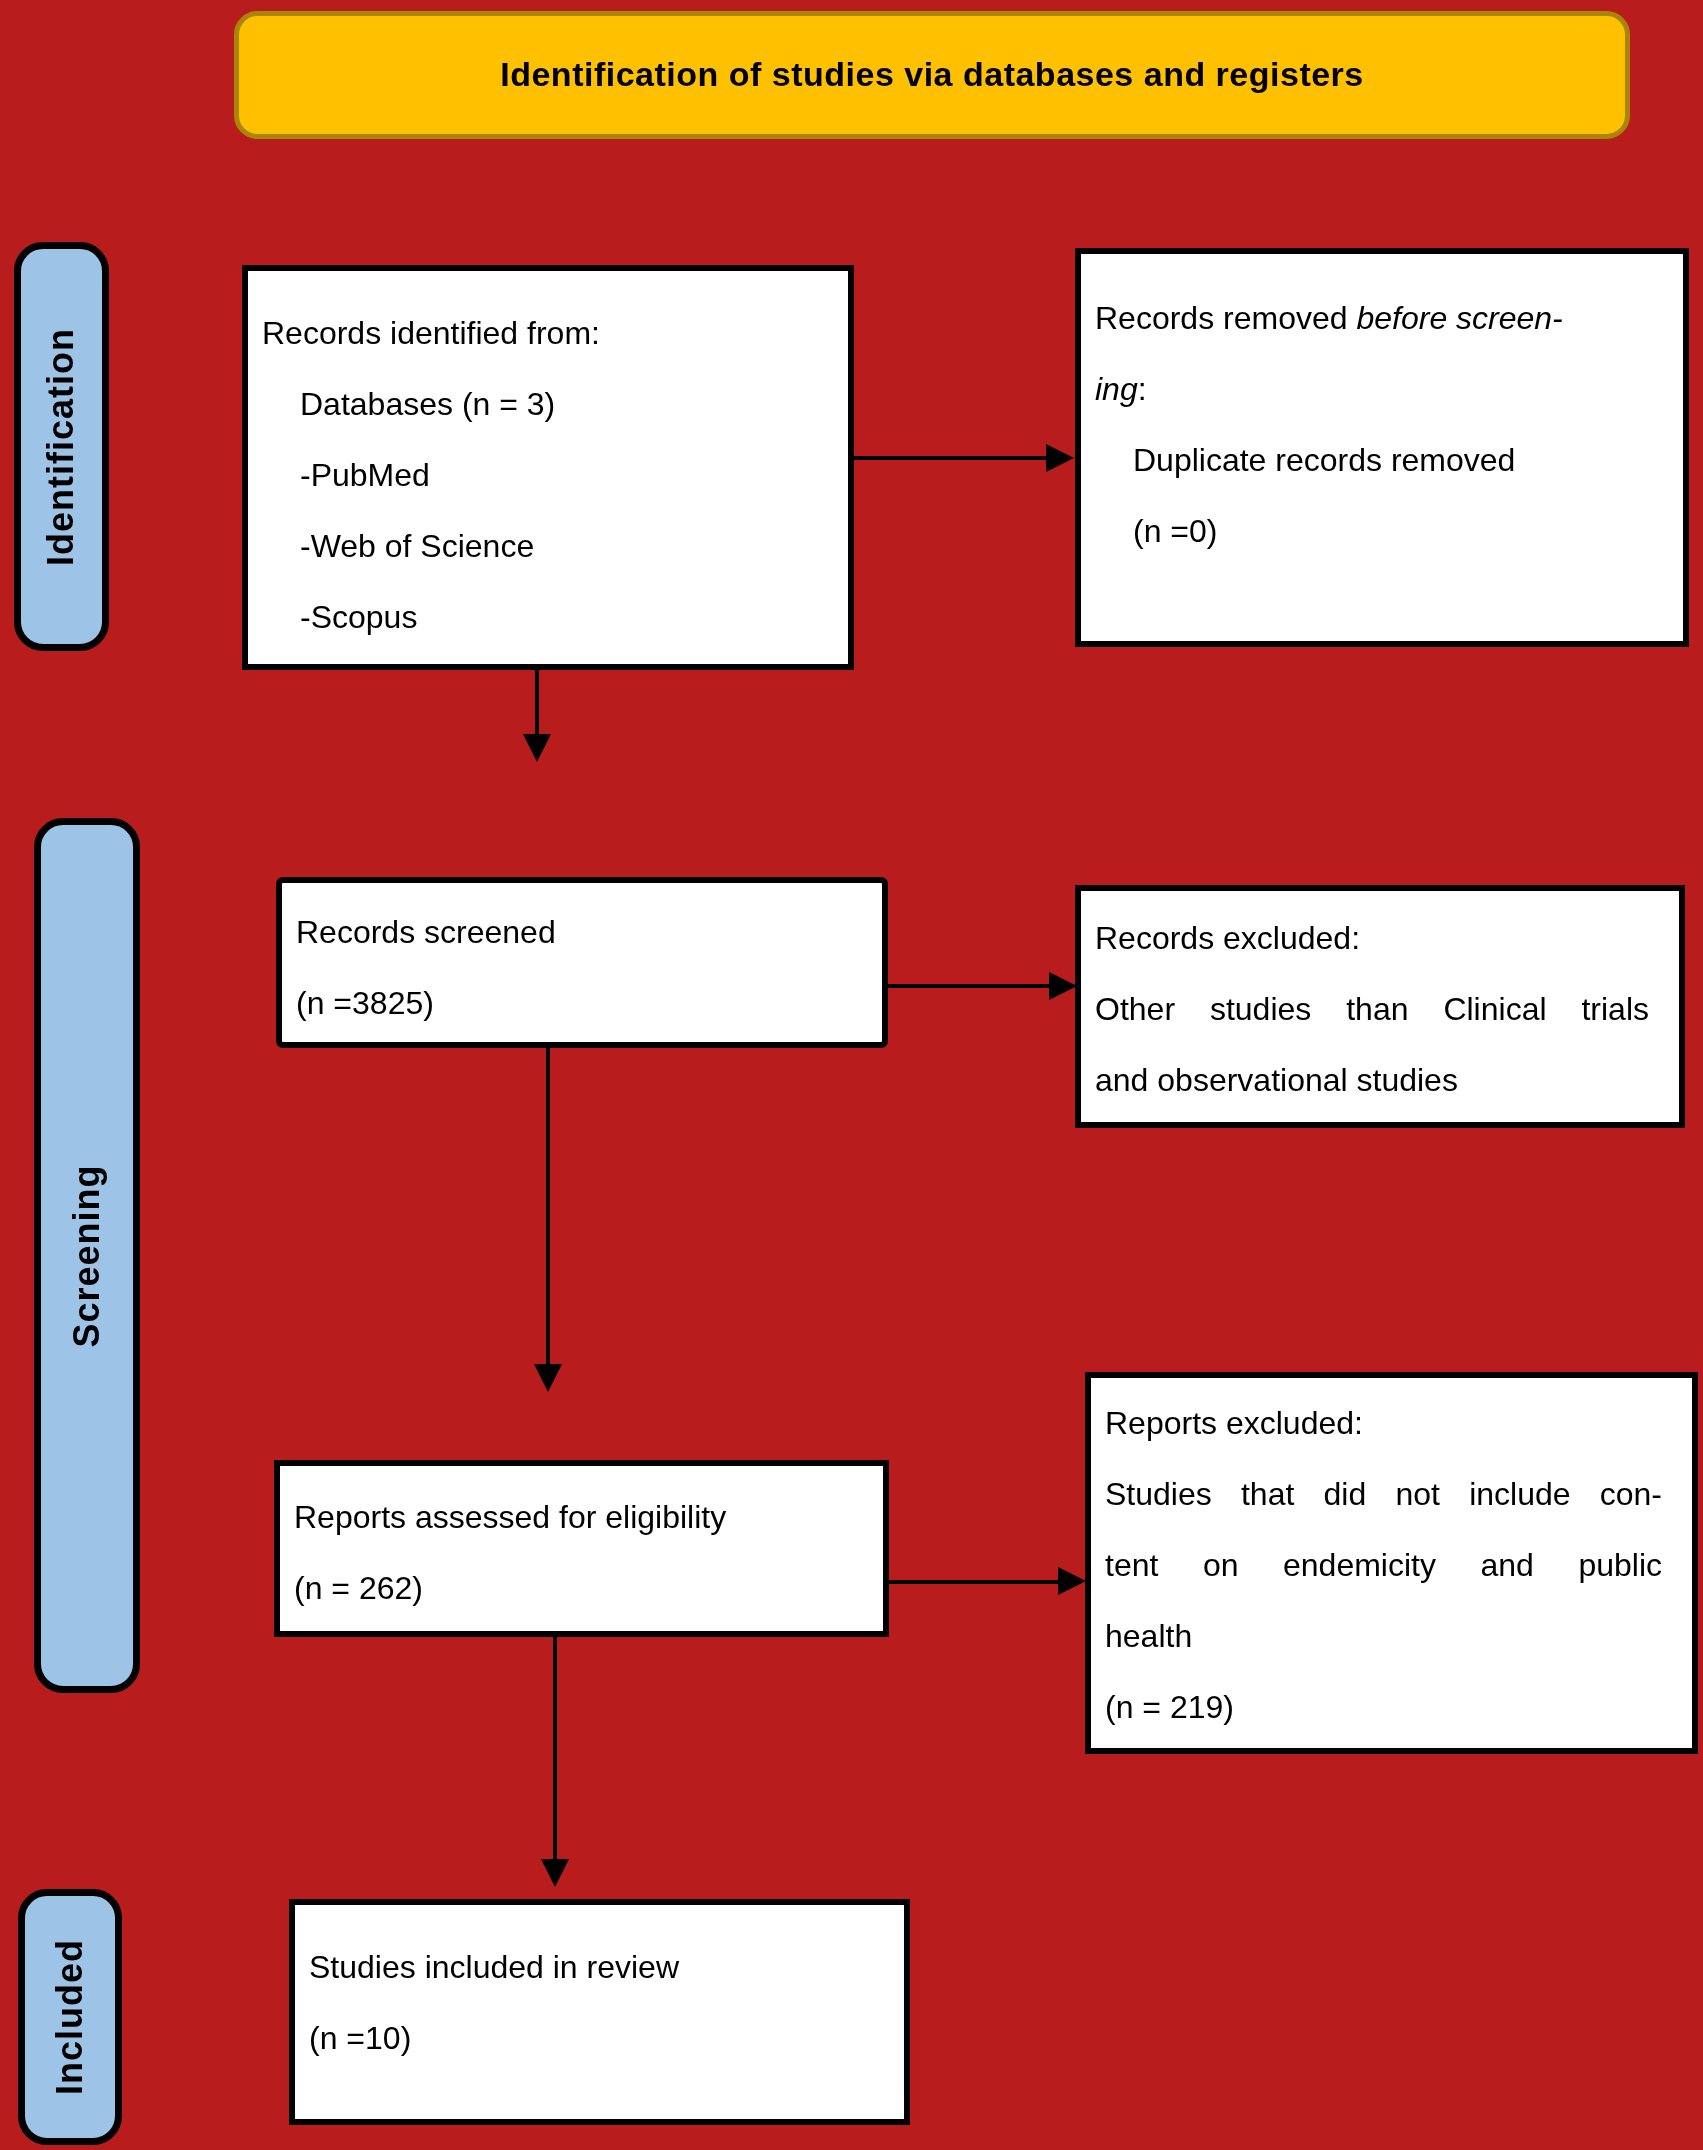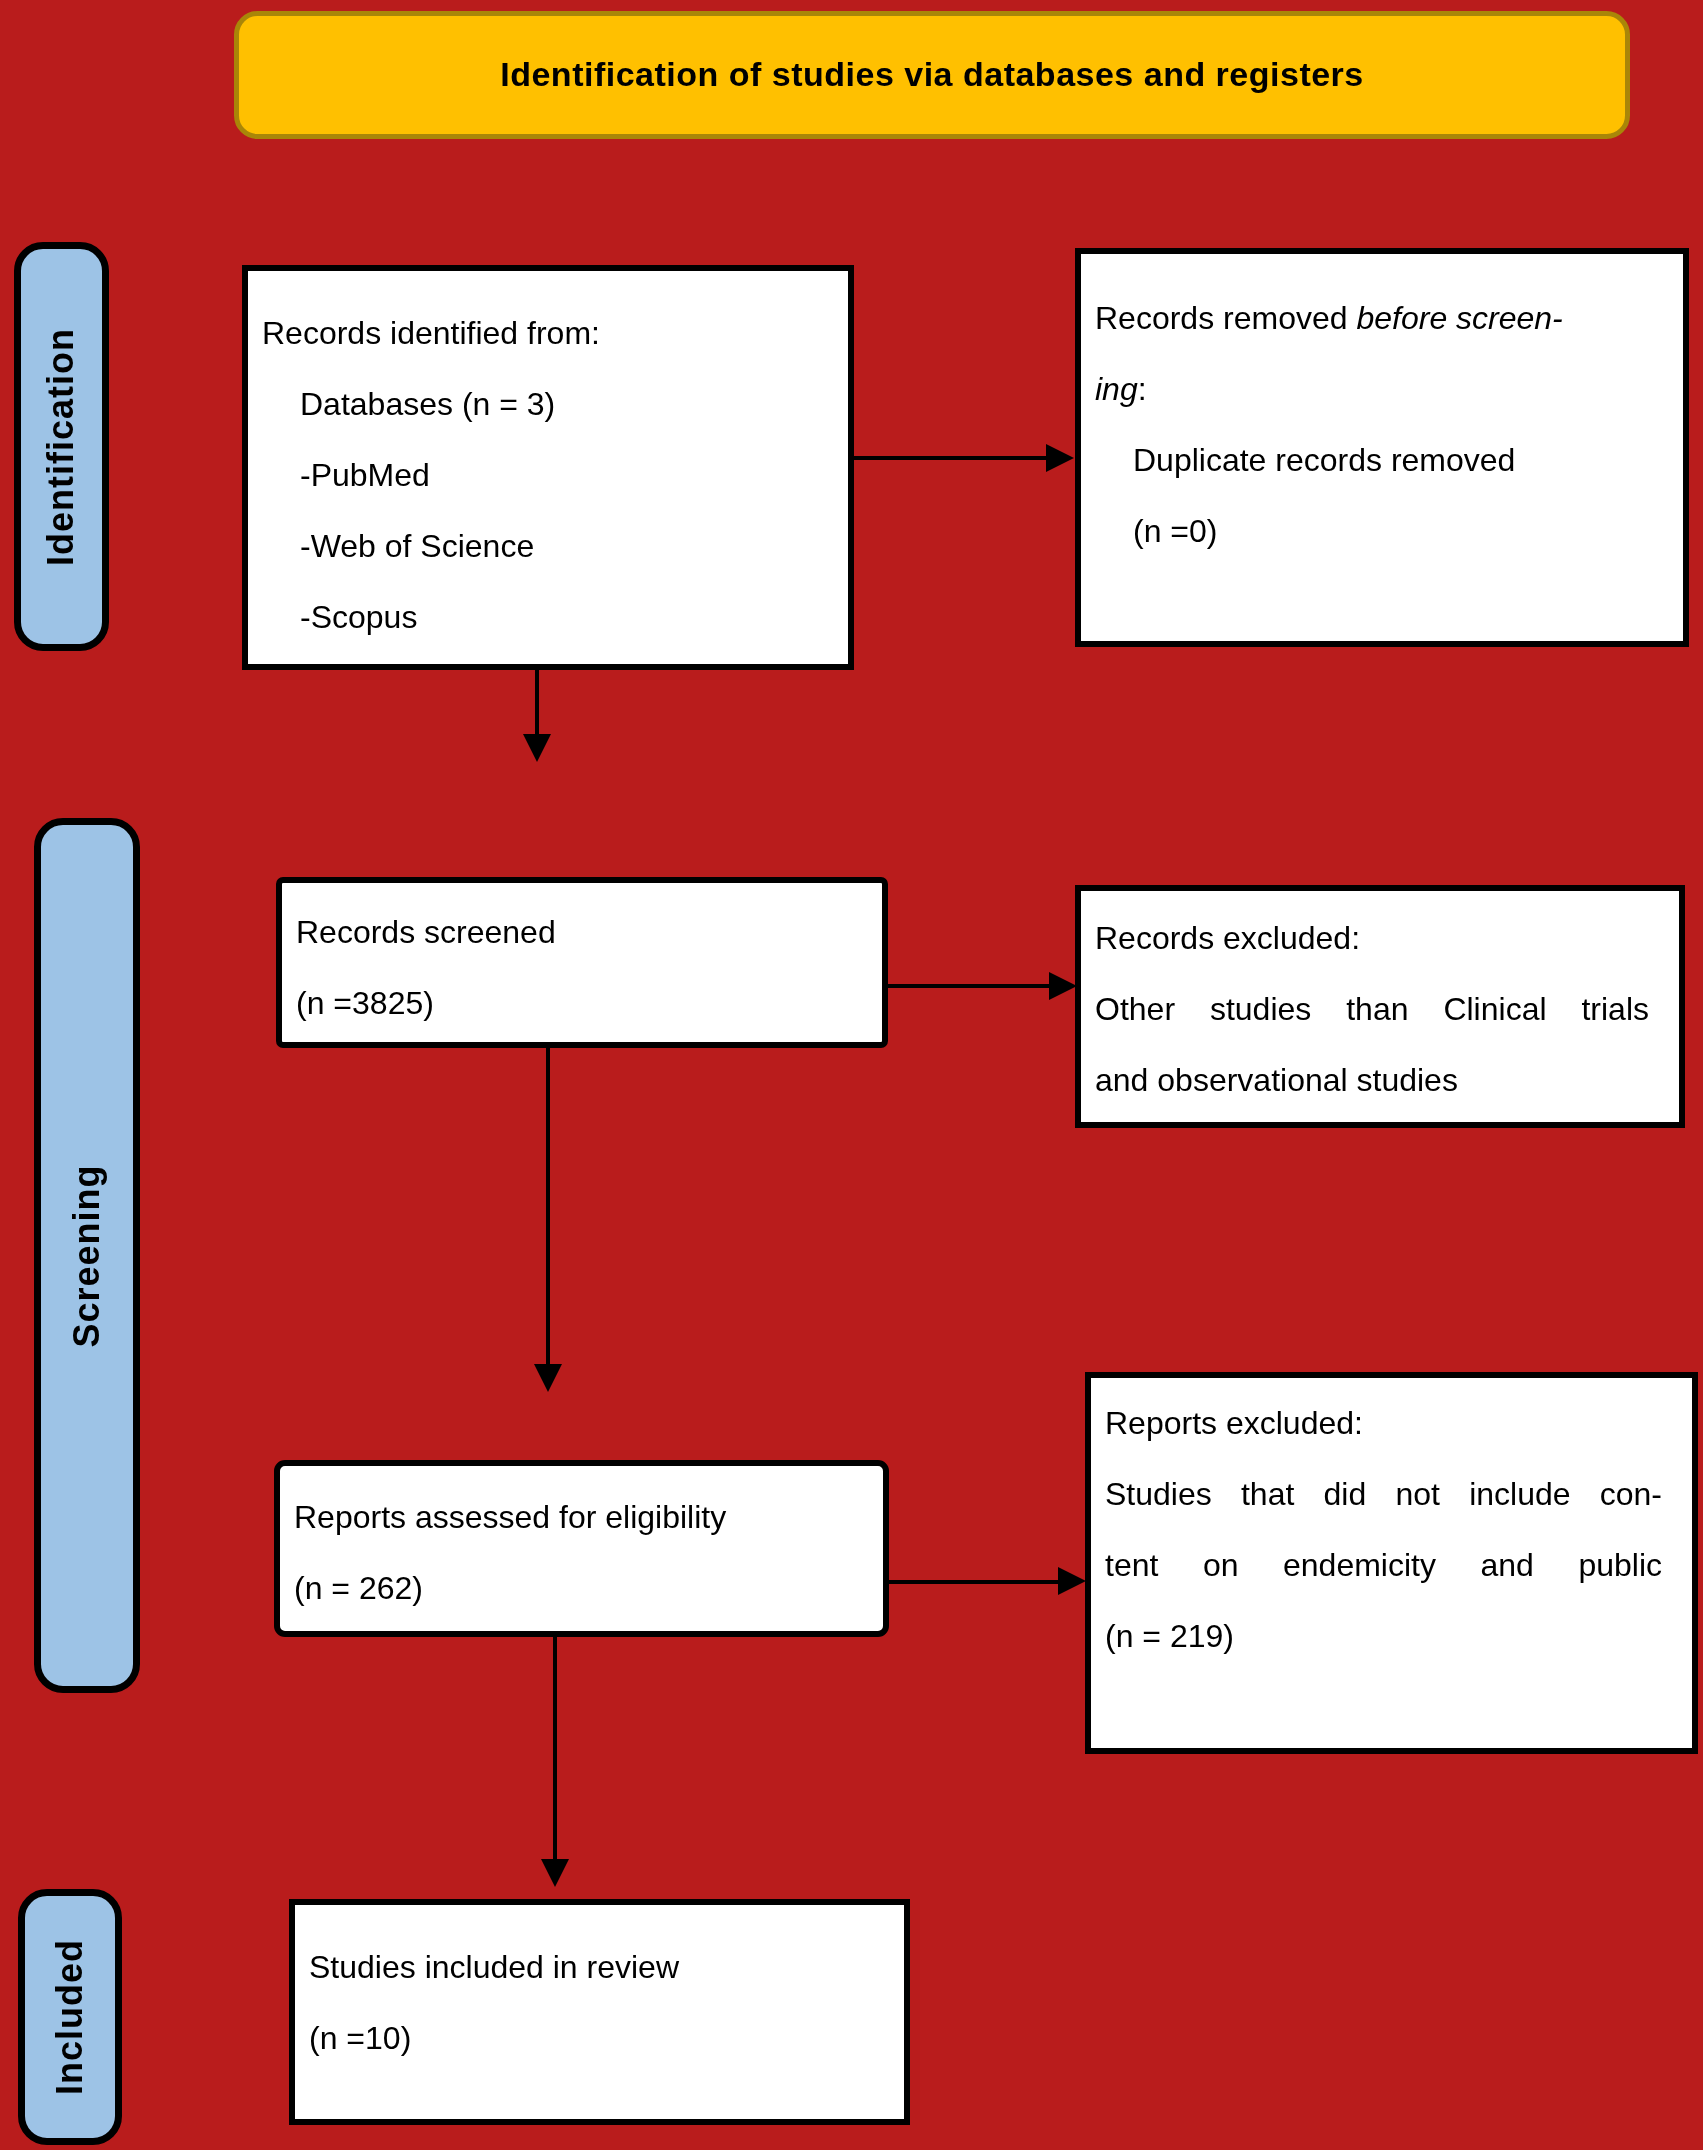--- a/index.html
+++ b/index.html
@@ -38,21 +38,21 @@
     display: block;
   }
   .box .line { line-height: 71px; padding-left: 14px; padding-right: 30px; white-space: nowrap; }
   .box .line.indent { padding-left: 52px; }
   .box .line.fit { white-space: normal; text-align: justify; text-align-last: justify; }
 
   #box-identified       { left: 242px;  top: 265px;  width: 612px; height: 405px; padding-top: 27px; }
   #box-removed          { left: 1075px; top: 248px;  width: 614px; height: 399px; padding-top: 29px; }
   #box-screened         { left: 276px;  top: 877px; width: 612px; height: 171px; padding-top: 13.7px; border-radius: 7px; }
   #box-records-excluded { left: 1075px; top: 885px; width: 610px; height: 243px; padding-top: 12.2px; }
-  #box-assessed         { left: 274px;  top: 1460px; width: 615px; height: 177px; padding-top: 15.7px; border-radius: 11px; }
+  #box-assessed         { left: 274px;  top: 1460px; width: 615px; height: 177px; padding-top: 15.7px; }
   #box-reports-excluded { left: 1085px; top: 1372px; width: 613px; height: 382px; padding-top: 9.8px; }
   #box-included-review  { left: 289px;  top: 1899px; width: 621px; height: 226px; padding-top: 27px; }
 
   
   .hline { position: absolute; height: 4.4px; background: #000; }
   .vline { position: absolute; width: 4.4px;  background: #000; }
   .tri-right {
     position: absolute; width: 0; height: 0;
     border-top: 14px solid transparent; border-bottom: 14px solid transparent;
     border-left: 28px solid #000;
@@ -110,20 +110,21 @@
 
   <div class="box" id="box-assessed">
     <div class="line">Reports assessed for eligibility</div>
     <div class="line">(n = 262)</div>
   </div>
 
   <div class="box" id="box-reports-excluded">
     <div class="line">Reports excluded:</div>
     <div class="line fit">Studies that did not include con-</div>
     <div class="line fit">tent on endemicity and public</div>
+    <div class="line">health</div>
     <div class="line">(n = 219)</div>
   </div>
 
   <div class="box" id="box-included-review">
     <div class="line">Studies included in review</div>
     <div class="line">(n =10)</div>
   </div>
 
   <div class="hline" style="left:853px; top:456px; width:193px;"></div>
   <div class="tri-right" style="left:1046px; top:444px;"></div>

